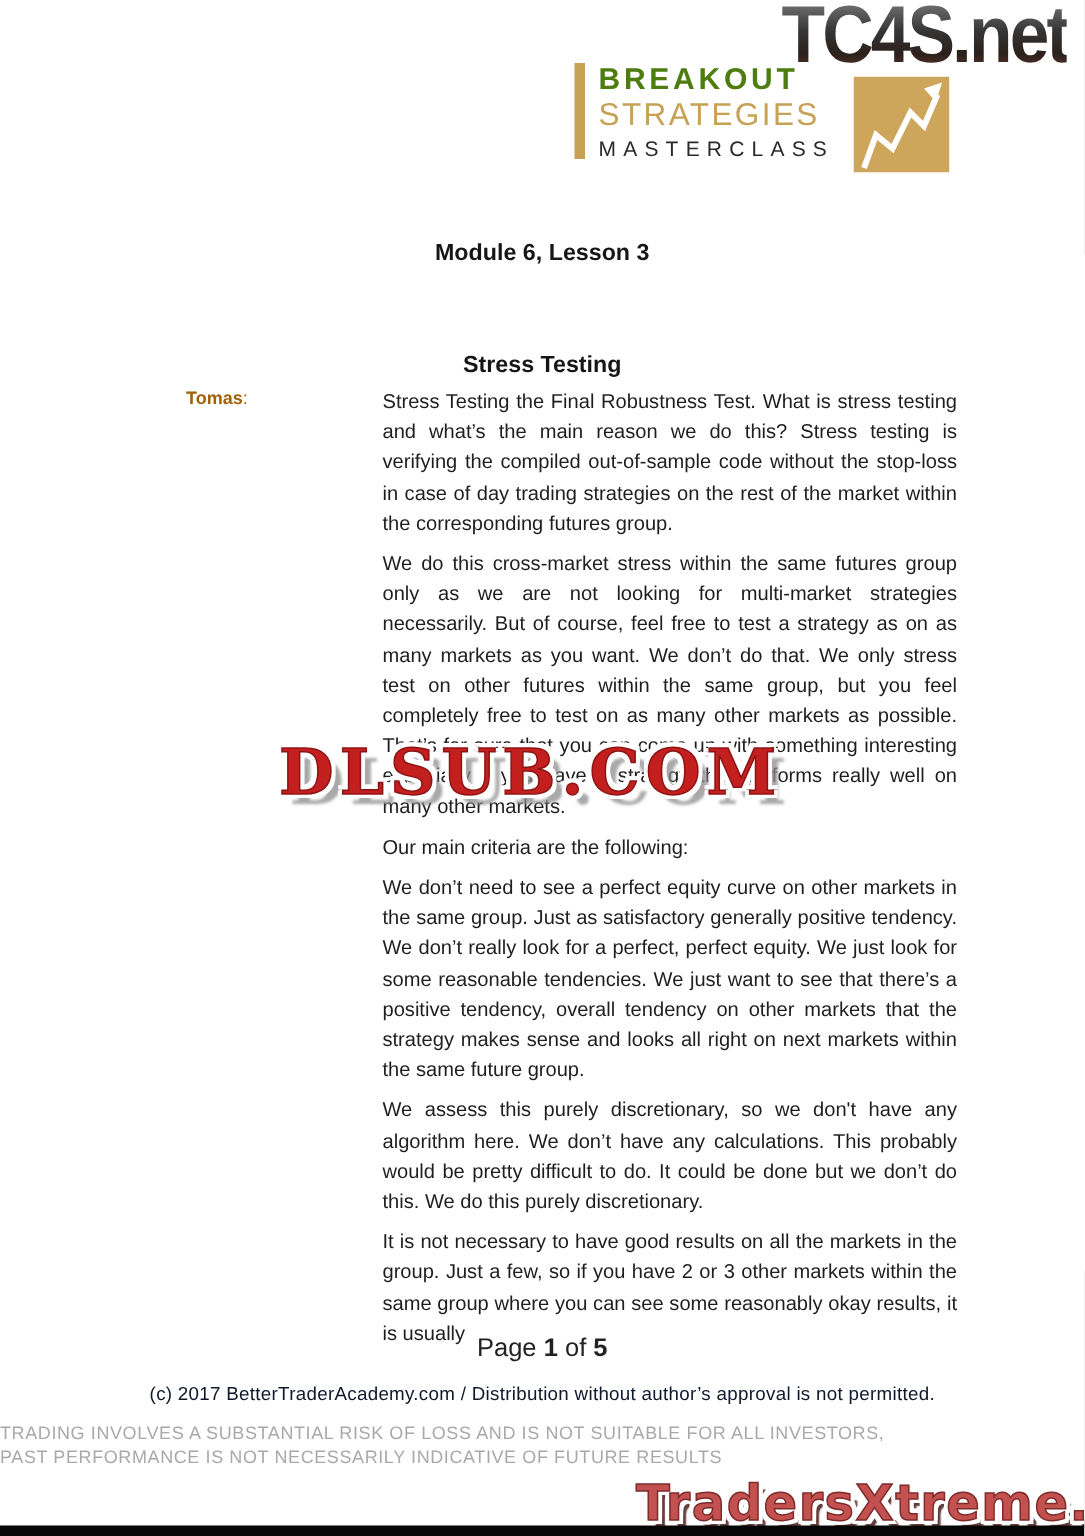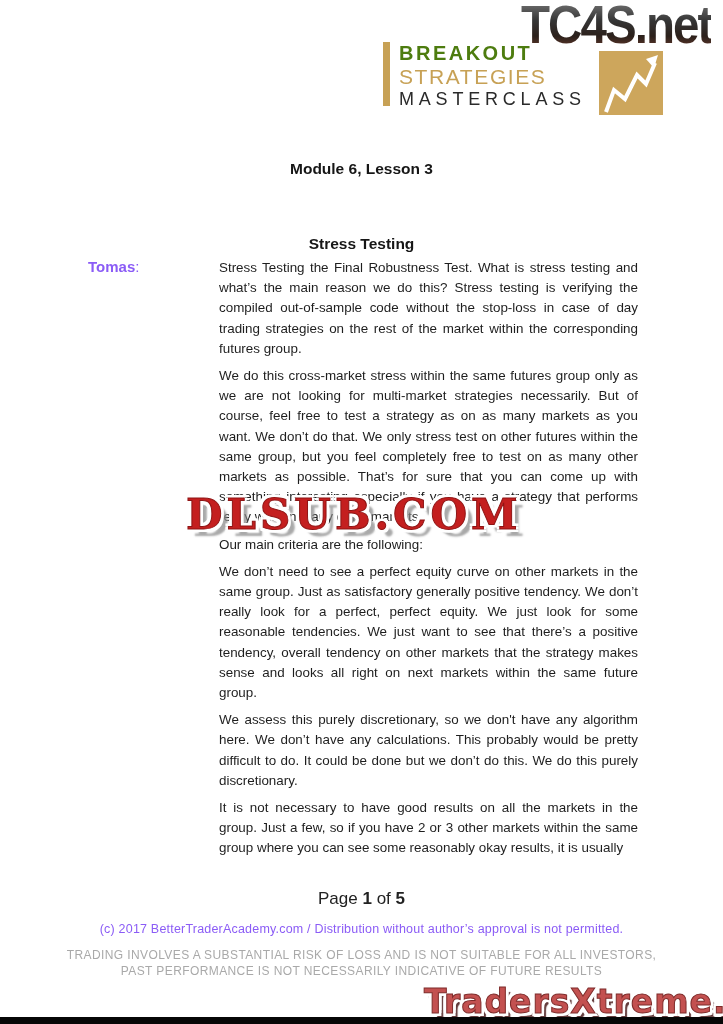--- a/index.html
+++ b/index.html
@@ -19,31 +19,31 @@
     -webkit-background-clip:text; background-clip:text;
     -webkit-text-fill-color:transparent;
     transform:scale(.97,1.1); transform-origin:top left;
   }
 
   
   .logo { position:absolute; left:383px; top:42px; display:flex; align-items:flex-start; }
   .logo-bar { width:7px; height:64px; margin-right:9px; }
   .logo-l1 { font-size:20px; font-weight:bold; letter-spacing:2.5px; color:#4d7c0f; line-height:23px; }
   .logo-l2 { font-size:21px; font-weight:normal; letter-spacing:1.6px; line-height:23px; }
-  .logo-l3 { font-size:18px; font-weight:normal; letter-spacing:4.8px; color:#2a2a2a; line-height:19px; margin-top:2px; }
+  .logo-l3 { font-size:14px; font-weight:normal; letter-spacing:4.8px; color:#2a2a2a; line-height:19px; margin-top:2px; }
   .logo-icon { margin-left:13px; margin-top:9px; width:64px; height:64px; }
 
   
   .title-line { position:absolute; left:0; width:100%; text-align:center; font-weight:bold; font-size:15.5px; color:#161616; }
   .title-1 { top:160px; }
   .title-2 { top:197px;margin-top:38px; }
 
   
   .transcript { position:absolute; left:88px; top:258px; width:550px; display:flex; }
-  .speaker { width:131px; flex:0 0 131px; font-size:15px; color:#8b5cf6; }
+  .speaker { width:131px; flex:0 0 131px; font-size:12px; color:#a16207;margin-left:36px; }
   .speaker b { font-weight:bold; }
   .paras { width:419px; font-size:13.4px; line-height:20.2px; text-align:justify; color:#1e1e1e; }
   .paras p { margin:0 0 7px 0; }
 
   
   .wm-dlsub {
     position:absolute; left:186px; top:490px;
     font-family:"DejaVu Serif", serif; font-weight:bold;
     font-size:42px; letter-spacing:4px; white-space:nowrap;
     color:#c41f1f;
@@ -51,22 +51,22 @@
     text-shadow:
       -3px -3px 0 #fff, 3px -3px 0 #fff, -3px 3px 0 #fff, 3px 3px 0 #fff,
       0 -3px 0 #fff, 0 3px 0 #fff, -3px 0 0 #fff, 3px 0 0 #fff,
       7px 7px 2px rgba(140,140,140,.75);
   }
 
   
   .page-num { position:absolute; top:889px; left:0; width:100%; text-align:center; font-size:17px; color:#222; }
   .page-num b { font-weight:bold; }
   .copyright { position:absolute; top:922px; left:0; width:100%; text-align:center;
-    font-size:12.5px; letter-spacing:.2px; color:#8b5cf6; }
-  .disclaimer { position:absolute; left:0; width:100%; text-align:center;
+    font-size:12.5px; letter-spacing:.2px; color:#0f172a; }
+  .disclaimer { position:absolute; left:0; width:100%; text-align:left;
     font-size:12px; letter-spacing:.4px; color:#a9a9a9; }
   .disc-1 { top:948px; }
   .disc-2 { top:964px; }
 
   
   .wm-tx {
     position:absolute; left:424px; top:982px;
     font-family:"DejaVu Sans", sans-serif; font-weight:bold;
     font-size:33px; letter-spacing:1px; white-space:nowrap;
     color:#c35150;

